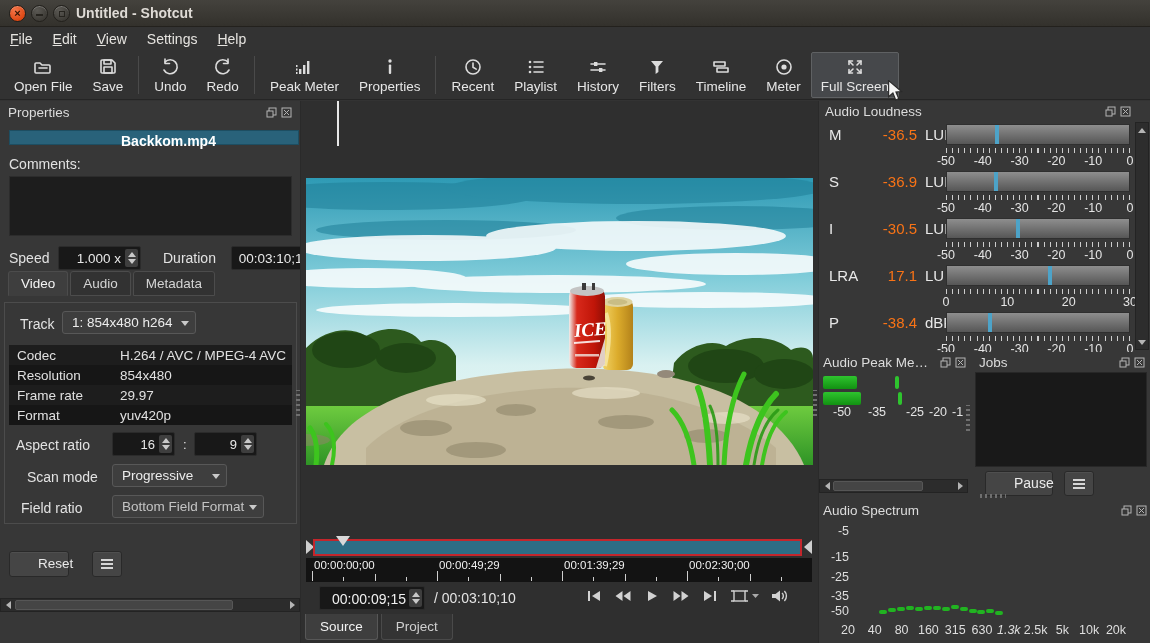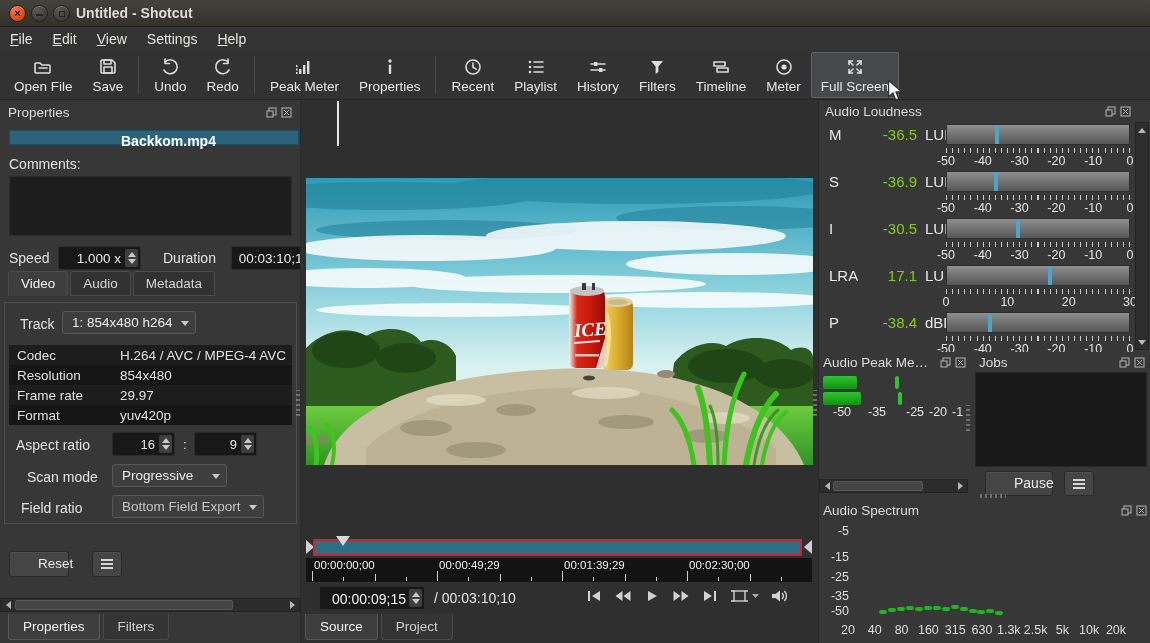--- a/index.html
+++ b/index.html
@@ -108,21 +108,21 @@
 
   
   #video { position:absolute; left:5px; top:77px; width:507px; height:287px; background:#111; }
 
   
   #right { position:absolute; left:818px; top:101px; width:332px; height:542px; background:#373737; border-left:1px solid #2a2a2a;}
   .rpanel { position:absolute; overflow:hidden; }
   
   .ld-row { position:absolute; left:0; width:330px; height:47px; }
   .ld-label { position:absolute; left:10px; top:4px; width:34px; font-size:15px; color:#e8e8e8; }
-  .ld-value { position:absolute; left:40px; top:4px; width:58px; text-align:right; font-size:15px; color:#84cc16; }
+  .ld-value { position:absolute; left:40px; top:4px; width:58px; text-align:right; font-size:15px; color:#f97316; }
   .ld-unit  { position:absolute; left:106px; top:4px; font-size:15px; color:#e8e8e8; }
   .ld-meter { position:absolute; left:127px; top:2px; width:184px; height:21px;
     background:linear-gradient(#8e8e8e,#565656); border:1px solid #2f2f2f; }
   .ld-ind { position:absolute; top:0; width:4px; height:19px; background:#4da3c8; }
   .ld-ticks { position:absolute; left:127px; top:26px; width:184px; height:5px;
     background-image:repeating-linear-gradient(90deg,#cdcdcd 0 1px,transparent 1px 6.1px); }
   .ld-scale { position:absolute; left:117px; top:32px; width:204px; height:13px; font-size:12.5px; color:#e4e4e4; }
   .ld-scale span { position:absolute; top:0; }
   
   .pk-bar { position:absolute; left:4px; height:13px; background:linear-gradient(#2ec42e,#129112); border-radius:2px; }
@@ -375,42 +375,41 @@
         </span>
     </div>
 
     <div class="abs" style="left:27px; top:368px; font-size:14px;">Scan mode</div>
     <div class="combo" style="left:112px; top:363px; width:115px;">
       <span>Progressive</span><span class="car"></span>
     </div>
 
     <div class="abs" style="left:21px; top:399px; font-size:14px;">Field ratio</div>
     <div class="combo" style="left:112px; top:394px; width:152px; color:#c4c4c4;">
-      <span>Bottom Field Export</span><span class="car"></span>
+      <span>Bottom Field Format</span><span class="car"></span>
     </div>
 
     <div class="abs pushbtn" style="left:9px; top:450px; width:60px; height:26px; line-height:24px;">Reset</div>
     <div class="abs pushbtn burger" style="left:92px; top:450px; width:28px; height:26px;">
       <i style="top:7px;"></i>
         <i style="top:11px;"></i>
         <i style="top:15px;"></i>
 
     </div>
 
     <div class="hscroll" style="left:0; top:497px; width:300px;">
       <span class="sarrow" style="left:1px;">
           <span class="tri-l"></span>
         </span>
       <span class="thumb" style="left:14px; width:218px;"></span>
       <span class="sarrow" style="right:1px;">
           <span class="tri-r"></span>
         </span>
     </div>
 
-    <div class="abs" style="left:8px; top:513px;" id="left-btabs"><span class="btab active">Properties</span><span class="btab">Filters</span></div>
   </div>
 
   <div id="center">
 
     <svg id="video" viewBox="0 0 507 287">
       <defs>
         <linearGradient id="sky" x1="0" y1="0" x2="0" y2="1">
           <stop offset="0" stop-color="#2e9ab5"></stop>
             <stop offset="0.38" stop-color="#7fccd9"></stop>
           <stop offset="0.72" stop-color="#d9f1f1"></stop>
@@ -782,21 +781,21 @@
           <span class="sp-ylab" style="left: 2px; top: 50px;">-15</span>
           <span class="sp-ylab" style="left: 2px; top: 70px;">-25</span>
           <span class="sp-ylab" style="left: 2px; top: 89px;">-35</span>
           <span class="sp-ylab" style="left: 2px; top: 104px;">-50</span>
           <span class="sp-xlab" style="left: 29px; top: 123px;">20</span>
           <span class="sp-xlab" style="left: 55.8px; top: 123px;">40</span>
           <span class="sp-xlab" style="left: 82.6px; top: 123px;">80</span>
           <span class="sp-xlab" style="left: 109.4px; top: 123px;">160</span>
           <span class="sp-xlab" style="left: 136.2px; top: 123px;">315</span>
           <span class="sp-xlab" style="left: 163px; top: 123px;">630</span>
-          <span class="sp-xlab" style="left: 189.8px; top: 123px;">1.3k</span>
+          <span class="sp-xlab" style="left: 189.8px; top: 123px; font-style: italic;">1.3k</span>
           <span class="sp-xlab" style="left: 216.6px; top: 123px;">2.5k</span>
           <span class="sp-xlab" style="left: 243.4px; top: 123px;">5k</span>
           <span class="sp-xlab" style="left: 270.2px; top: 123px;">10k</span>
           <span class="sp-xlab" style="left: 297px; top: 123px;">20k</span>
           <span class="sp-dash" style="left: 60px; top: 110px;"></span>
           <span class="sp-dash" style="left: 69px; top: 108px;"></span>
           <span class="sp-dash" style="left: 78px; top: 107px;"></span>
           <span class="sp-dash" style="left: 87px; top: 106px;"></span>
           <span class="sp-dash" style="left: 96px; top: 107px;"></span>
           <span class="sp-dash" style="left: 105px; top: 106px;"></span>

